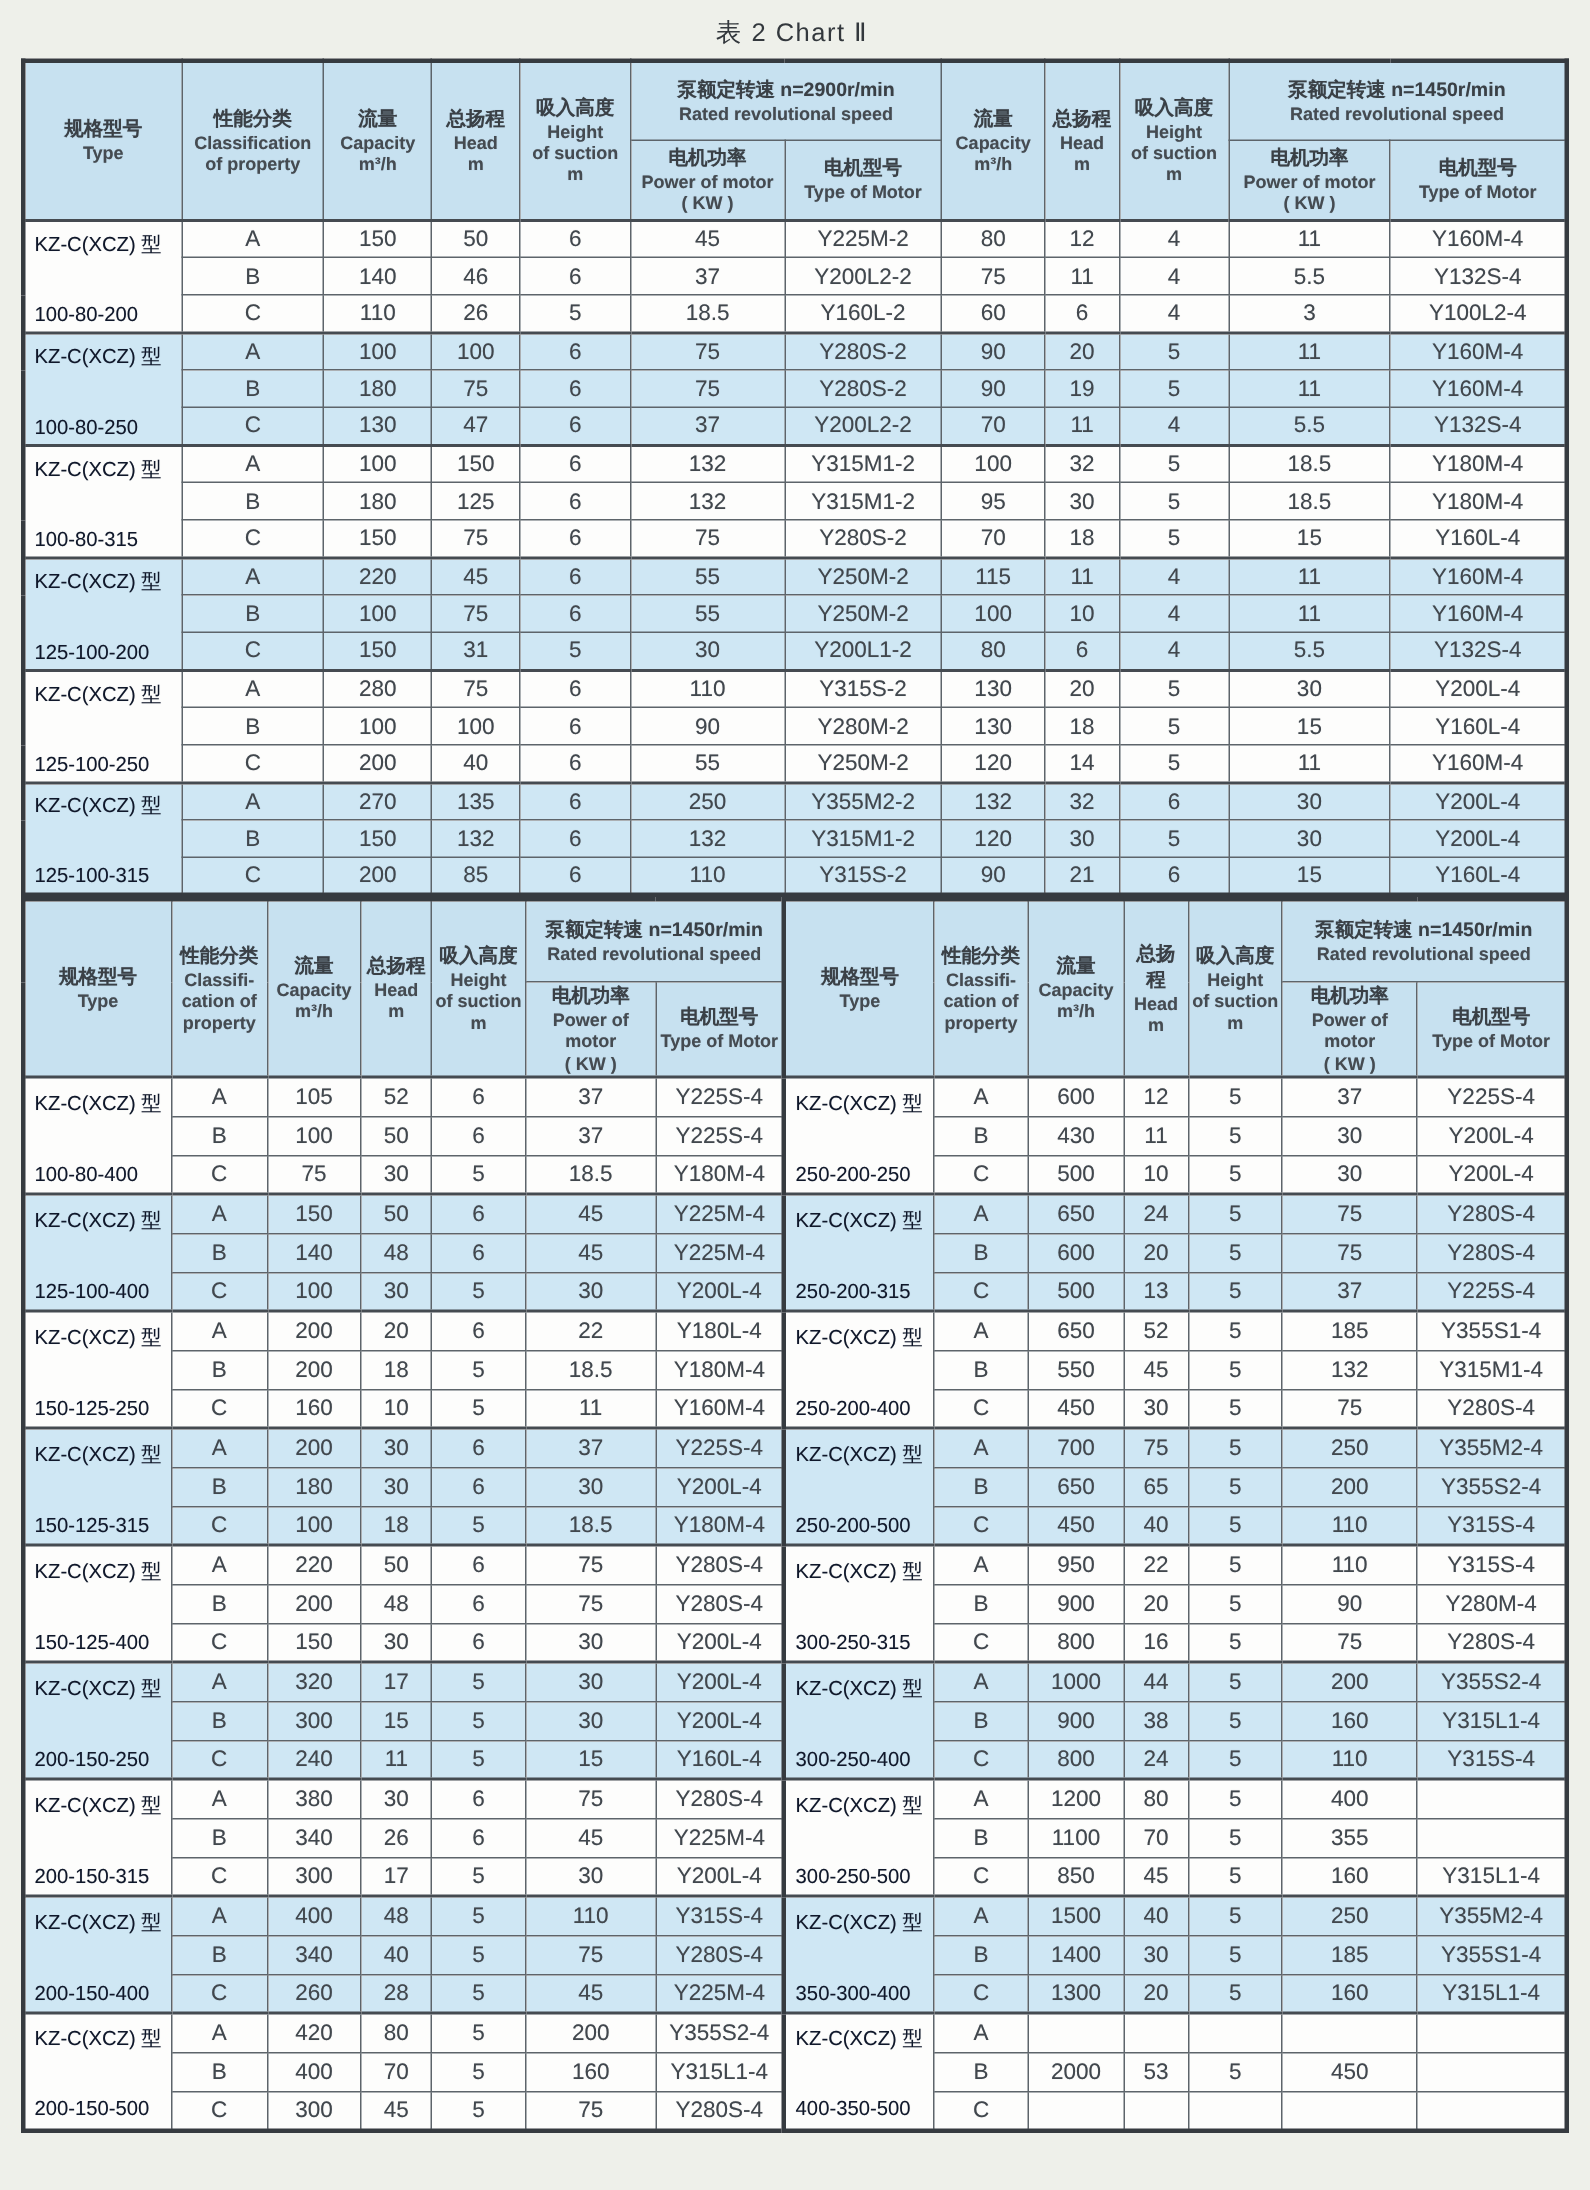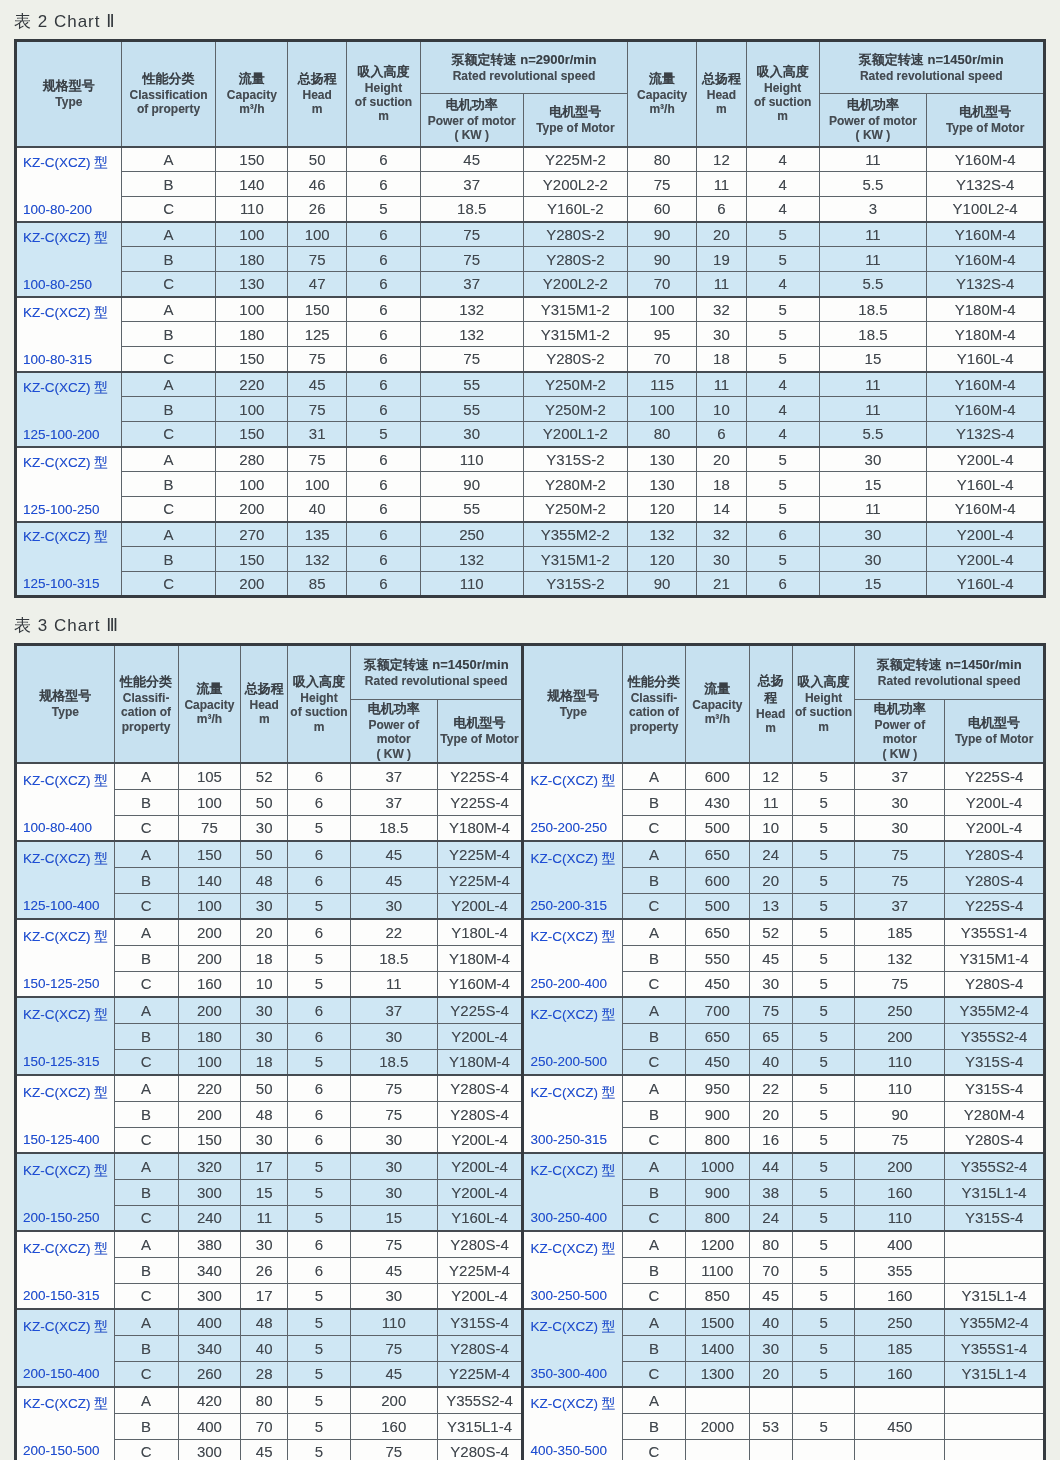--- a/index.html
+++ b/index.html
@@ -5,21 +5,21 @@
   html,body{margin:0;padding:0;}
   body{
     width:1060px;height:1460px;
     background:#eef0ea;
     font-family:"Liberation Sans","DejaVu Sans",sans-serif;
     color:#3f464c;
     -webkit-font-smoothing:antialiased;
   }
   .page{padding:8px 14px 0 14px;}
   .caption{
-    text-align:left;
+    text-align:center;
     font-size:17px;
     color:#33383d;
     letter-spacing:1px;
     margin:2px 4px 6px 0;
   }
   .caption.second{margin-top:16px;}
   table{
     width:1032px;
     border-collapse:collapse;
     table-layout:fixed;
@@ -43,21 +43,21 @@
   .en{display:block;font-size:12px;line-height:1.2;white-space:pre-line;color:#454b51;}
   tbody tr{height:25px;}
   .t3 tbody tr{height:26px;}
   tbody td{font-size:15px;color:#41474d;}
   tbody tr.shade td{background:#cfe7f4;}
   tbody tr.group-start td{border-top:2px solid #454b51;}
   td.type-cell{
     text-align:left;
     padding:3px 2px 3px 6px;
     font-size:13.5px;
-    color:#1d4ed8;
+    color:#0f172a;
   }
   td.type-cell .model{margin-top:2px;}
   td.type-cell .size{margin-top:30px;}
   .half-split{border-left:3px solid #363b40 !important;}
 </style>
 </head>
 <body>
 
 <div class="page">
 
@@ -406,21 +406,20 @@
           <td>Y315S-2</td>
           <td>90</td>
           <td>21</td>
           <td>6</td>
           <td>15</td>
           <td>Y160L-4</td>
         </tr>
       </tbody>
   </table>
 
-  <div class="caption second">表 3  Chart Ⅲ</div>
 
   <table class="t3">
     <colgroup>
       <col style="width:9.59%">
         <col style="width:6.20%">
         <col style="width:6.10%">
         <col style="width:4.55%">
       <col style="width:6.10%">
         <col style="width:8.43%">
         <col style="width:8.33%">

